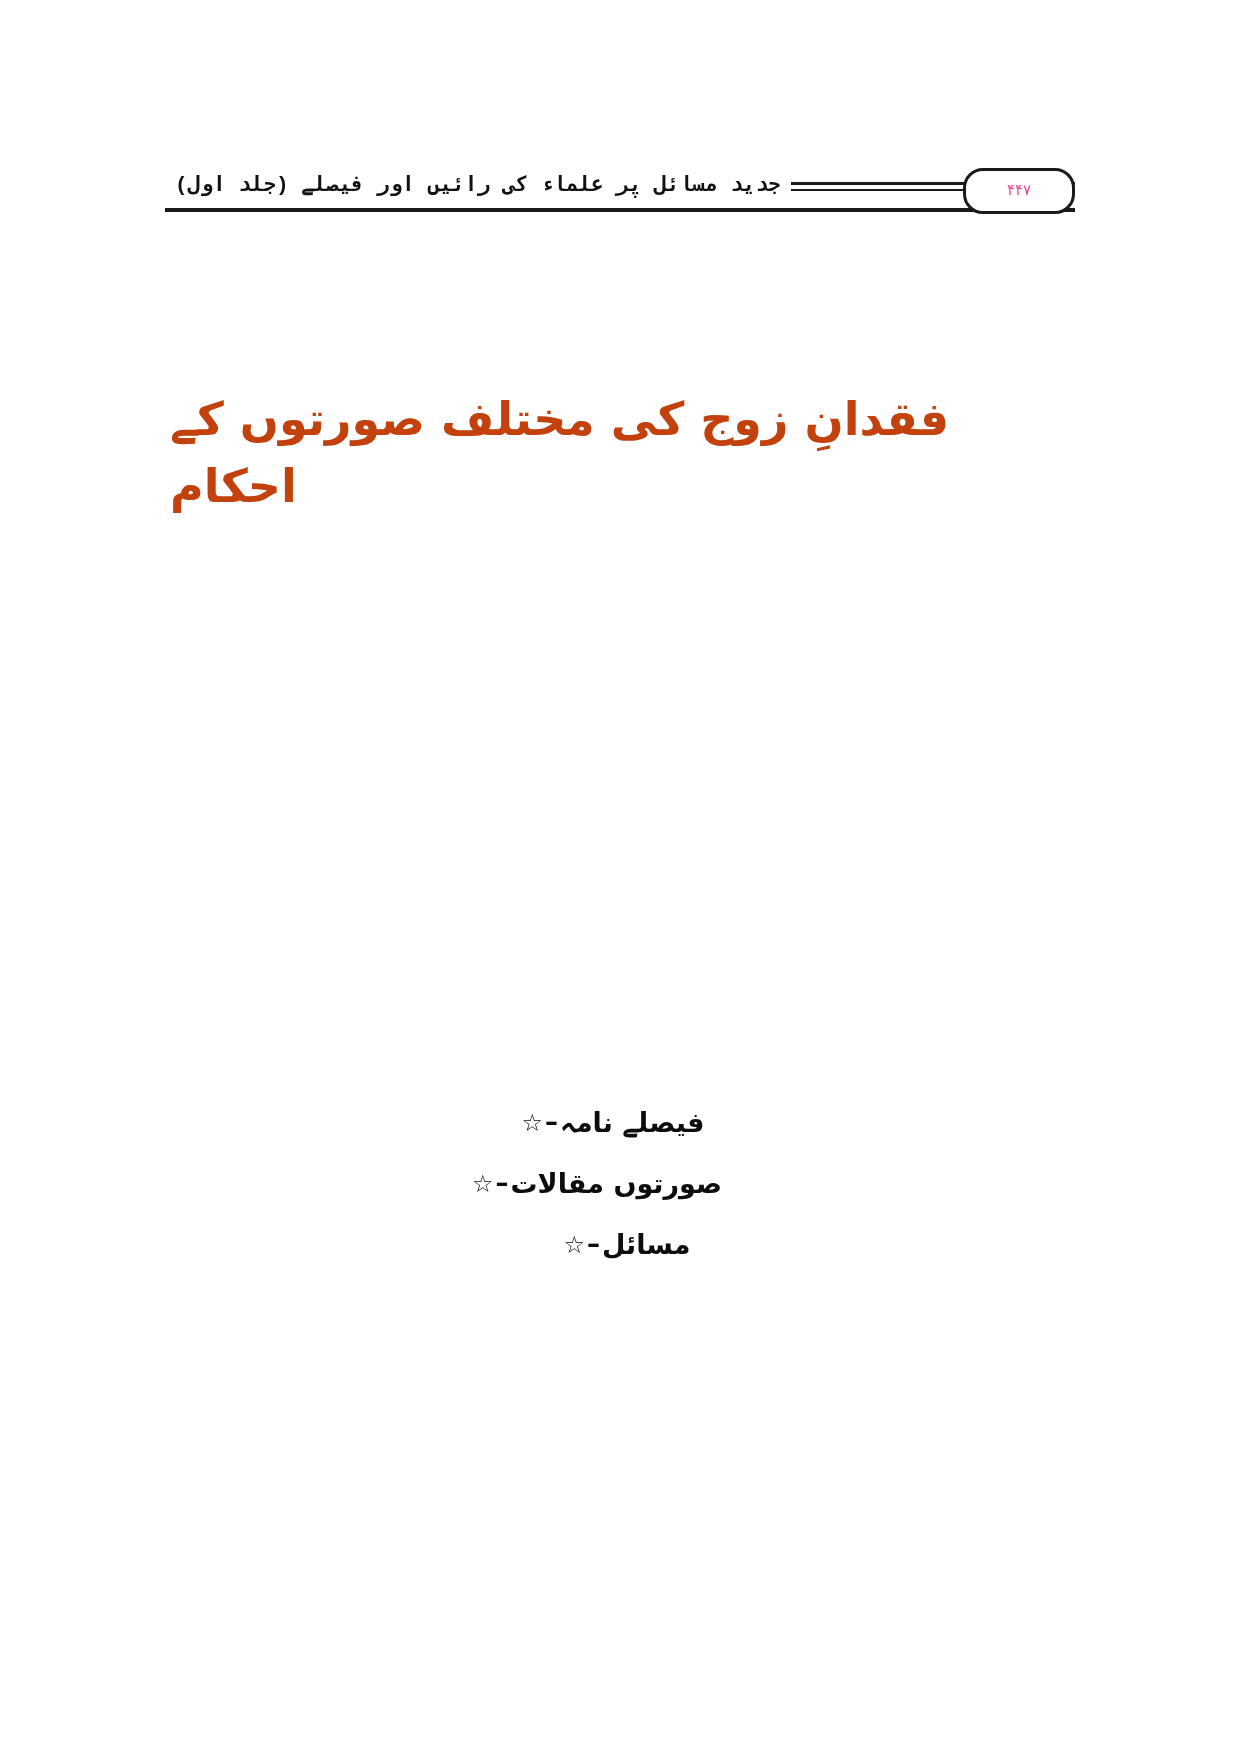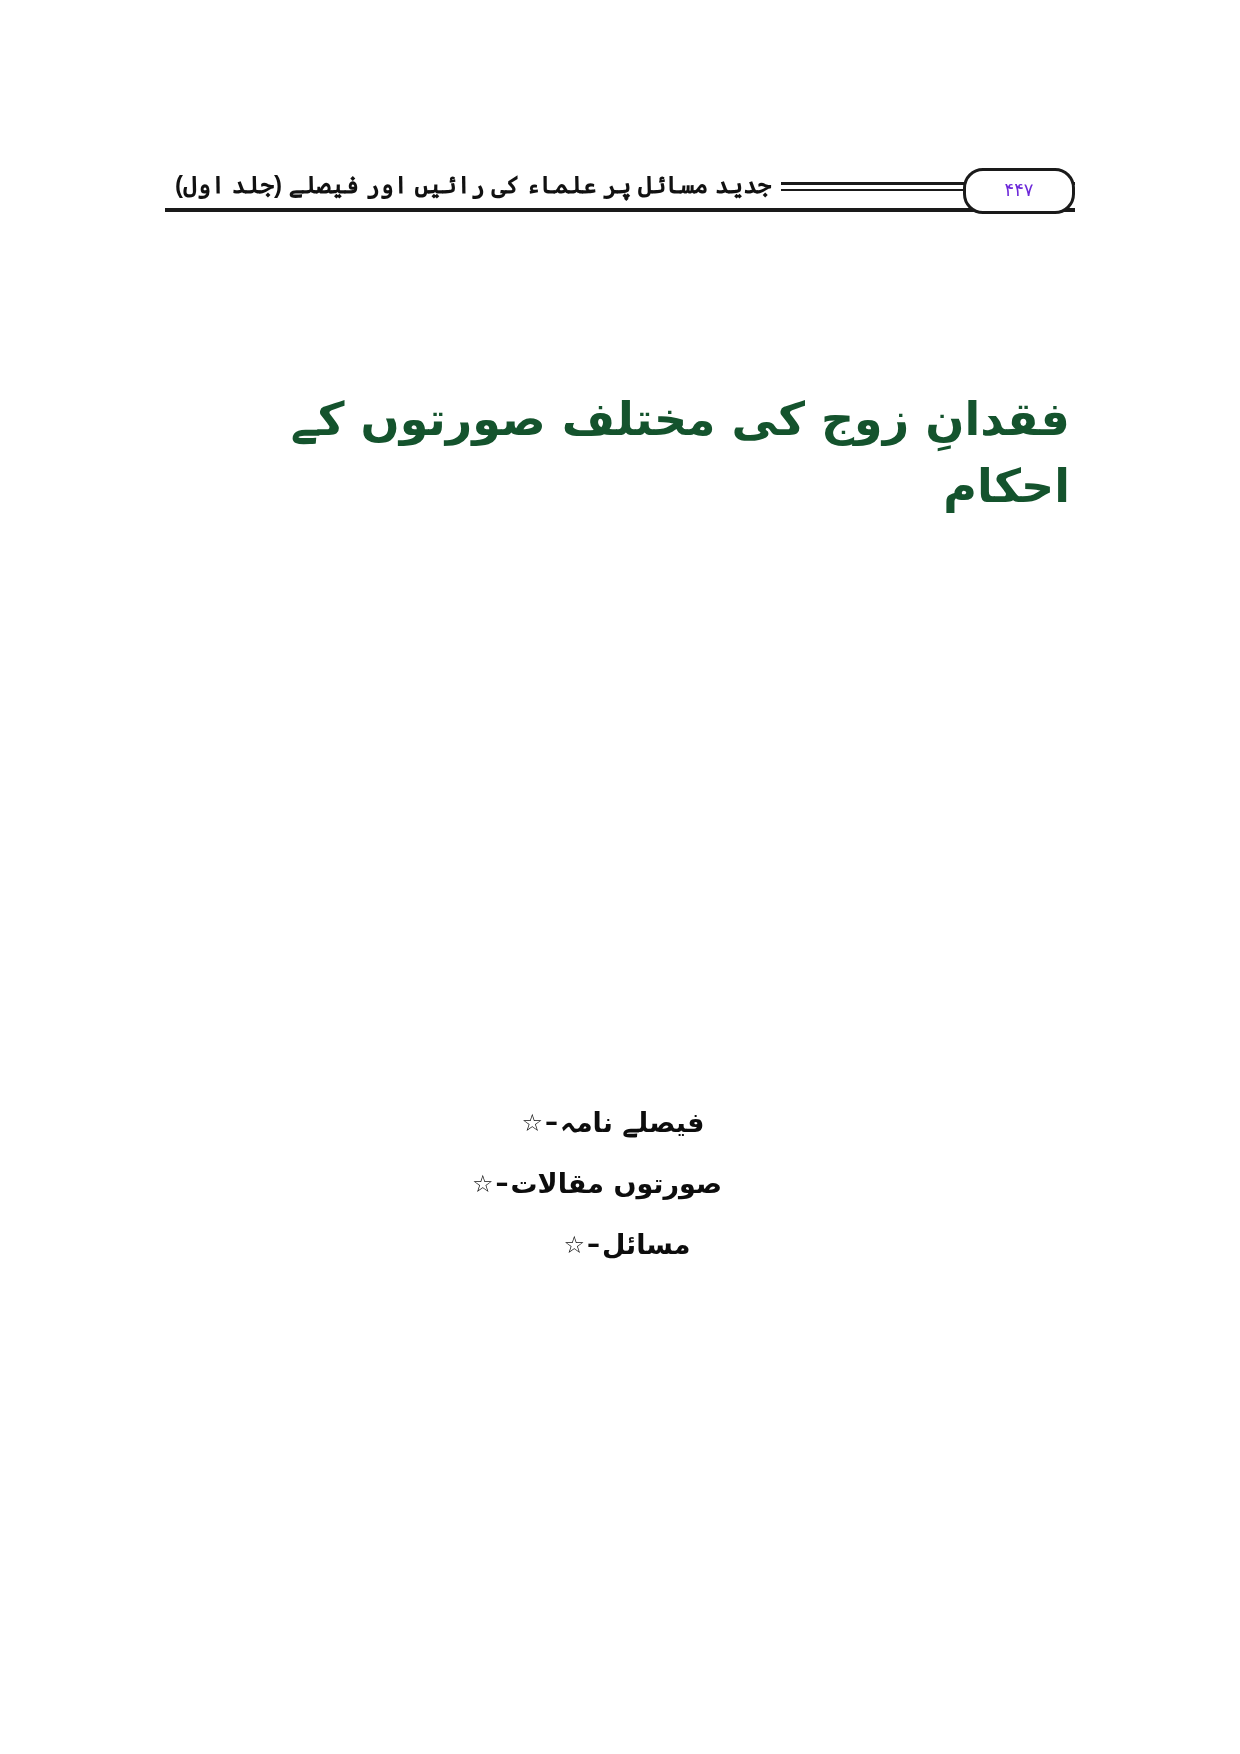--- a/index.html
+++ b/index.html
@@ -57,58 +57,58 @@
     border: 3px solid #1a1a1a;
     border-radius: 20px;
     background: #ffffff;
     display: flex;
     align-items: center;
     justify-content: center;
     z-index: 3;
   }
   .page-number {
     font-family: "DejaVu Sans", sans-serif;
-    font-size: 18px;
+    font-size: 15px;
     letter-spacing: 1px;
-    color: #6d28d9;
+    color: #ec4899;
     line-height: 1;
     transform: translateY(-1px);
   }
 
   .header-title-box {
     position: absolute;
     left: 0px;
     top: 2px;
     height: 46px;
     background: #ffffff;
     padding: 0 10px;
     display: flex;
     align-items: center;
     z-index: 2;
   }
   .header-title {
-    font-family: Liberation Sans, sans-serif;
-    font-size: 24px;
+    font-family: Liberation Mono, monospace;
+    font-size: 21px;
     font-weight: 700;
     color: #111111;
     white-space: nowrap;
     line-height: 1;
   }
 
   
   .main-title {
     position: absolute;
     top: 355px;
     left: 0;
     right: 0;
-    text-align: right;
+    text-align: left;
     font-family: "DejaVu Sans", sans-serif;
     font-size: 46px;
     font-weight: 700;
-    color: #14532d;
+    color: #c2410c;
     line-height: 1.45;
     padding: 0 170px;
   }
 
   
   .contents {
     position: absolute;
     top: 1105px;
     left: 0;
     right: 0;

